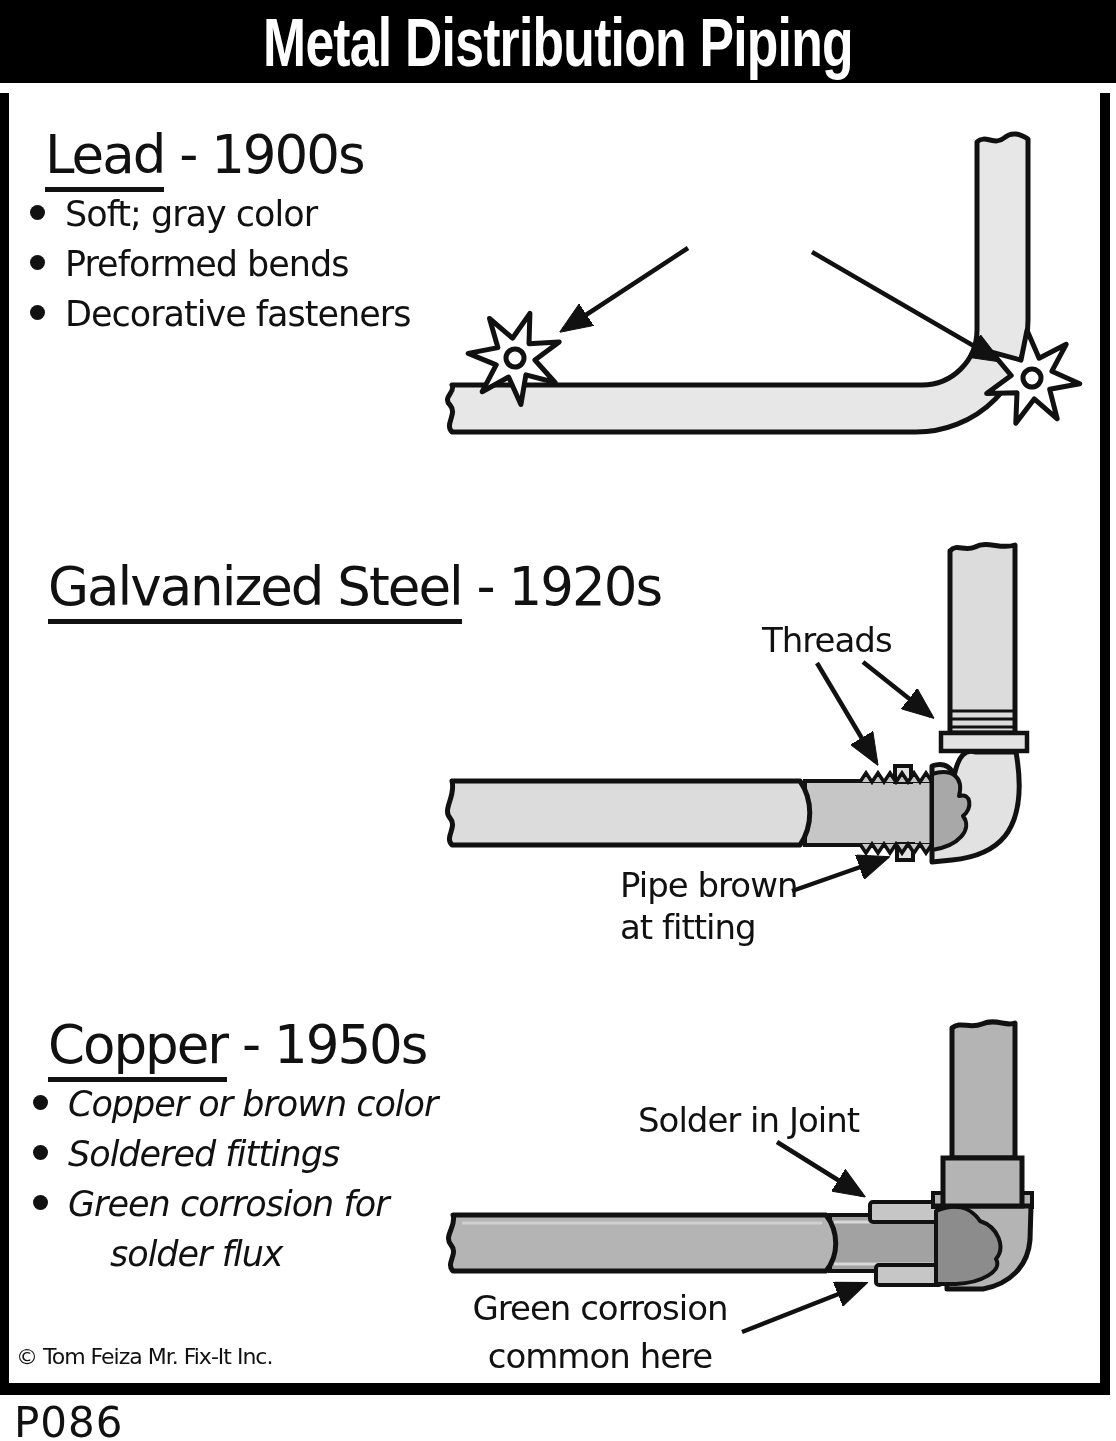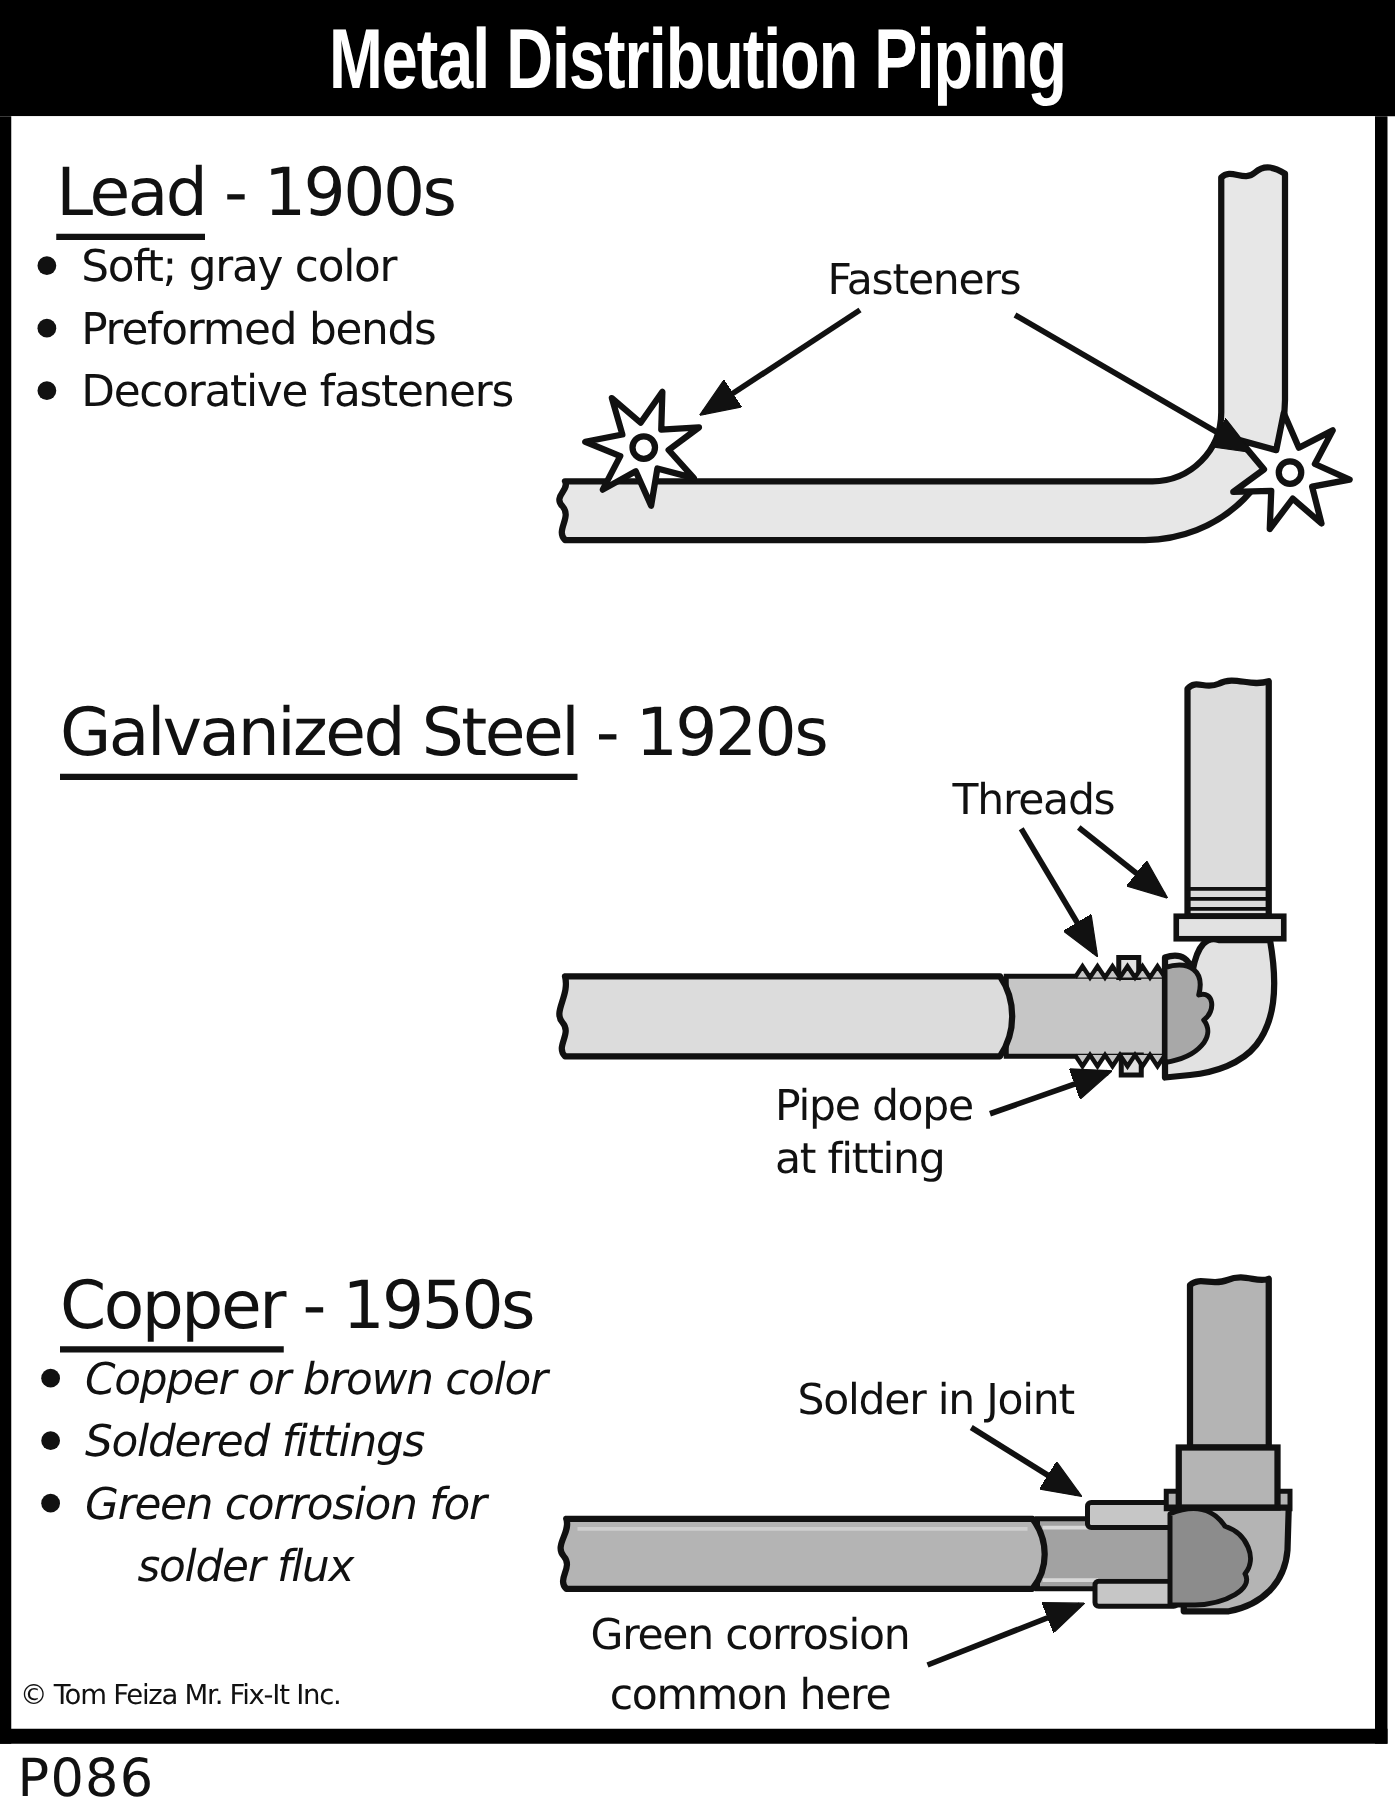--- a/index.html
+++ b/index.html
@@ -1,18 +1,18 @@
 <!DOCTYPE html>
 <html><head>
 <meta charset="utf-8">
 <style>
   html,body{margin:0;padding:0;background:#fff;}
   .page{position:relative;width:1116px;height:1441px;background:#fff;overflow:hidden;
         font-family:"DejaVu Sans",sans-serif;color:#111;}
-  .header{position:absolute;left:0;top:0;width:1116px;height:93px;background:#000;
+  .header{position:absolute;left:0;top:0;width:1116px;height:83px;background:#000;
           display:flex;align-items:center;justify-content:center;}
   .header .title{color:#fff;font-family:"Liberation Sans",sans-serif;font-weight:bold;
           font-size:68px;letter-spacing:-1px;transform:scaleX(0.76);transform-origin:center;white-space:nowrap;}
   .frame{position:absolute;left:0;top:93px;width:1110px;height:1302px;box-sizing:border-box;
          border-left:9px solid #000;border-right:10px solid #000;border-bottom:12px solid #000;background:#fff;}
   .heading{position:absolute;font-size:53px;letter-spacing:-2px;white-space:nowrap;}
   .heading .u{border-bottom:5px solid #111;padding-bottom:2px;}
   .bullets{position:absolute;}
   .brow{display:flex;align-items:flex-start;height:50px;}
   .dot{width:15px;height:15px;border-radius:50%;background:#111;margin:13px 20px 0 0;flex:0 0 auto;}
@@ -94,21 +94,20 @@
          C 444 424 458 414 450 405 C 442 397 456 392 452 385 Z" stroke-width="5" stroke-linejoin="round" fill="#e7e7e7"></path>
 
     <polygon fill="#fff" stroke-width="5" stroke-linejoin="round" points="559.2,341.9 534.9,360.0 555.1,382.5 525.9,374.8 520.9,404.6 508.6,377.0 482.2,391.7 496.2,364.9 468.2,353.4 497.9,347.6 489.5,318.5 512.5,338.2 529.9,313.4 529.0,343.7"></polygon>
     <circle cx="515" cy="358" r="9" fill="#fff" stroke-width="5"></circle>
     <polygon fill="#fff" stroke-width="5" stroke-linejoin="round" points="1079.7,383.7 1049.7,389.3 1057.2,418.8 1034.2,398.9 1015.8,423.2 1017.0,392.7 986.6,393.5 1011.2,375.5 991.6,352.1 1021.0,360.1 1027.0,330.3 1039.1,358.2 1066.2,344.3 1051.9,371.2"></polygon>
     <circle cx="1032" cy="378" r="9" fill="#fff" stroke-width="5"></circle>
 
     <line x1="688" y1="248" x2="563" y2="330" stroke="#111" stroke-width="4.5" marker-end="url(#ah1)"></line>
     <line x1="812" y1="252" x2="998" y2="360" stroke="#111" stroke-width="4.5" marker-end="url(#ah1)"></line>
   </svg>
-  <div class="dlabel" style="left:662px;top:203px;">Fasteners</div>
 
   <svg class="ill" style="left:440px;top:540px;" width="660" height="420" viewBox="440 540 660 420">
     <defs>
       <marker id="ah2" markerUnits="userSpaceOnUse" markerWidth="32" markerHeight="26" refX="28" refY="13" orient="auto">
         <path d="M0,0 L32,13 L0,26 Z" fill="#111" stroke="none"></path>
       </marker>
     </defs>
 
     <rect x="805" y="781" width="130" height="64" stroke-width="4" fill="#c6c6c6"></rect>
 
@@ -133,21 +132,21 @@
 
     <path d="M 452 781 L 800 781 C 813 800 813 826 800 845 L 452 845
          C 444 837 458 827 450 818 C 442 809 456 797 452 781 Z" stroke-width="5" stroke-linejoin="round" fill="#dcdcdc"></path>
 
     <line x1="817" y1="663" x2="876" y2="762" stroke="#111" stroke-width="4.5" marker-end="url(#ah2)"></line>
     <line x1="863" y1="662" x2="931" y2="716" stroke="#111" stroke-width="4.5" marker-end="url(#ah2)"></line>
     <line x1="792" y1="891" x2="886" y2="858" stroke="#111" stroke-width="4.5" marker-end="url(#ah2)"></line>
   </svg>
   <div class="dlabel" style="left:762px;top:619px;">Threads</div>
   <div class="dlabel" style="left:620px;top:864px;">
-    <div>Pipe dope</div>
+    <div>Pipe brown</div>
     <div>at fitting</div>
   </div>
 
   <svg class="ill" style="left:440px;top:1010px;" width="660" height="370" viewBox="440 1010 660 370">
     <defs>
       <marker id="ah3" markerUnits="userSpaceOnUse" markerWidth="32" markerHeight="26" refX="28" refY="13" orient="auto">
         <path d="M0,0 L32,13 L0,26 Z" fill="#111" stroke="none"></path>
       </marker>
     </defs>
 

